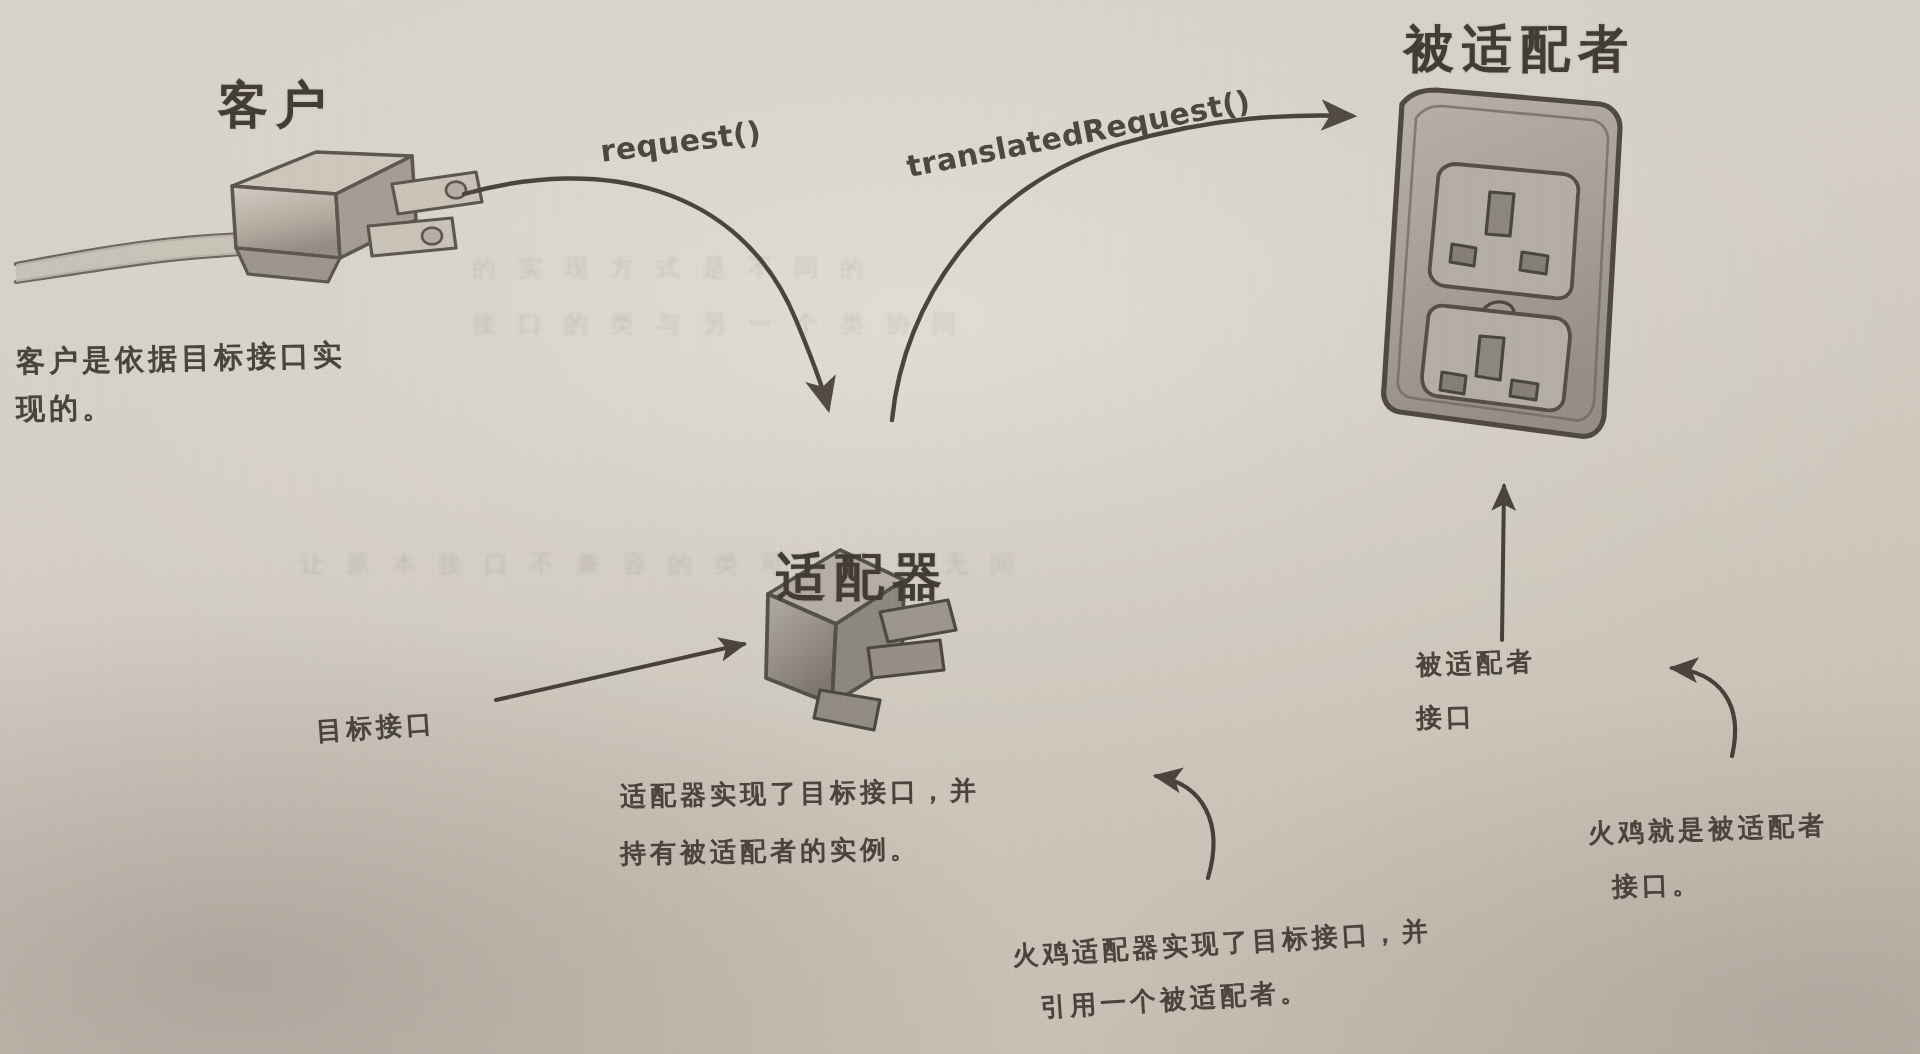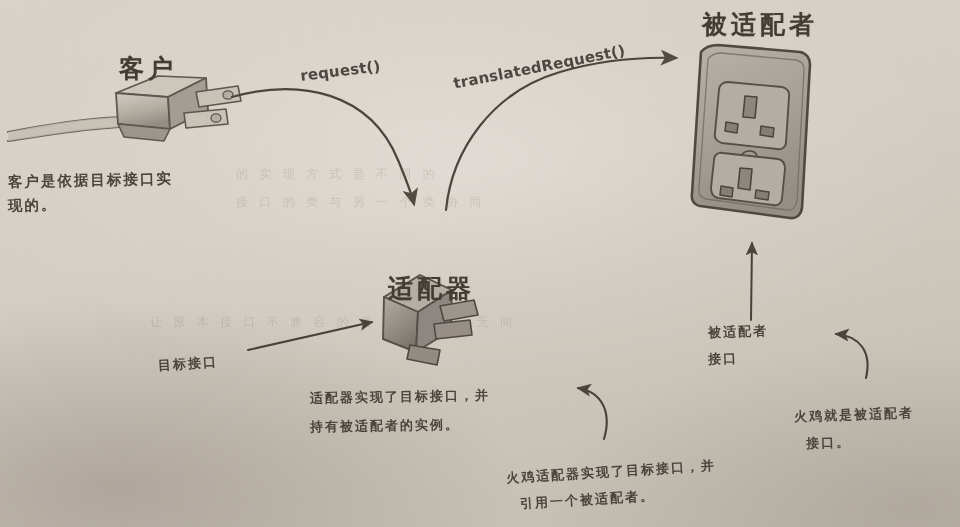--- a/index.html
+++ b/index.html
@@ -31,24 +31,23 @@
   }
   .title-han{font-size:25px;letter-spacing:4px;}
   .note-han{font-size:14.5px;line-height:25px;letter-spacing:2px;font-weight:700;color:#4a443c;}
   .small-han{font-size:13px;line-height:24px;letter-spacing:2px;font-weight:700;color:#4a443c;}
   .mono-lbl{
     font-family:"DejaVu Sans","Liberation Sans",sans-serif;
     font-weight:700;font-size:15px;color:#4c4740;letter-spacing:.2px;
   }
   .bleed{
     position:absolute;color:rgba(92,84,74,0.16);
-    font-family:Liberation Sans, sans-serif;
+    font-family:Liberation Serif, serif;
     font-size:12px;letter-spacing:4px;white-space:pre;pointer-events:none;
     filter:blur(.7px);
-    margin-top:40px;
   }
 </style>
 </head>
 <body>
 
 <div id="stage">
 
   <div class="bleed" style="left:236px;top:126px;">的 实 现 方 式 是 不 同 的</div>
   <div class="bleed" style="left:236px;top:154px;">接 口 的 类 与 另 一 个 类 协 同</div>
   <div class="bleed" style="left:150px;top:274px;">让 原 本 接 口 不 兼 容 的 类 可 以 合 作 无 间</div>
@@ -158,21 +157,21 @@
 
     <g>
       <path d="M604,439 C612,412 602,392 578,388" fill="none" stroke="#47413a" stroke-width="2.1" stroke-linecap="round" marker-end="url(#ah)"></path>
     </g>
 
     <g>
       <path d="M866,378 C872,352 860,336 836,334" fill="none" stroke="#47413a" stroke-width="2.1" stroke-linecap="round" marker-end="url(#ah)"></path>
     </g>
   </svg>
 
-  <div class="lbl han title-han" style="left:119px;top:36px;margin-top:16px;">客户</div>
+  <div class="lbl han title-han" style="left:109px;top:36px;">客户</div>
 
   <div class="lbl han title-han" style="left:388px;top:228px;margin-top:44px;">适配器</div>
 
   <div class="lbl han title-han" style="left:702px;top:8px;">被适配者</div>
 
   <div class="lbl mono-lbl" style="left:300px;top:62px;transform:rotate(-7deg);">request()</div>
 
   <div class="lbl mono-lbl" style="left:452px;top:58px;transform:rotate(-11deg);">translatedRequest()</div>
 
   <div class="lbl note-han" style="left:8px;top:168px;transform:rotate(-1.2deg);">客户是依据目标接口实</div>

